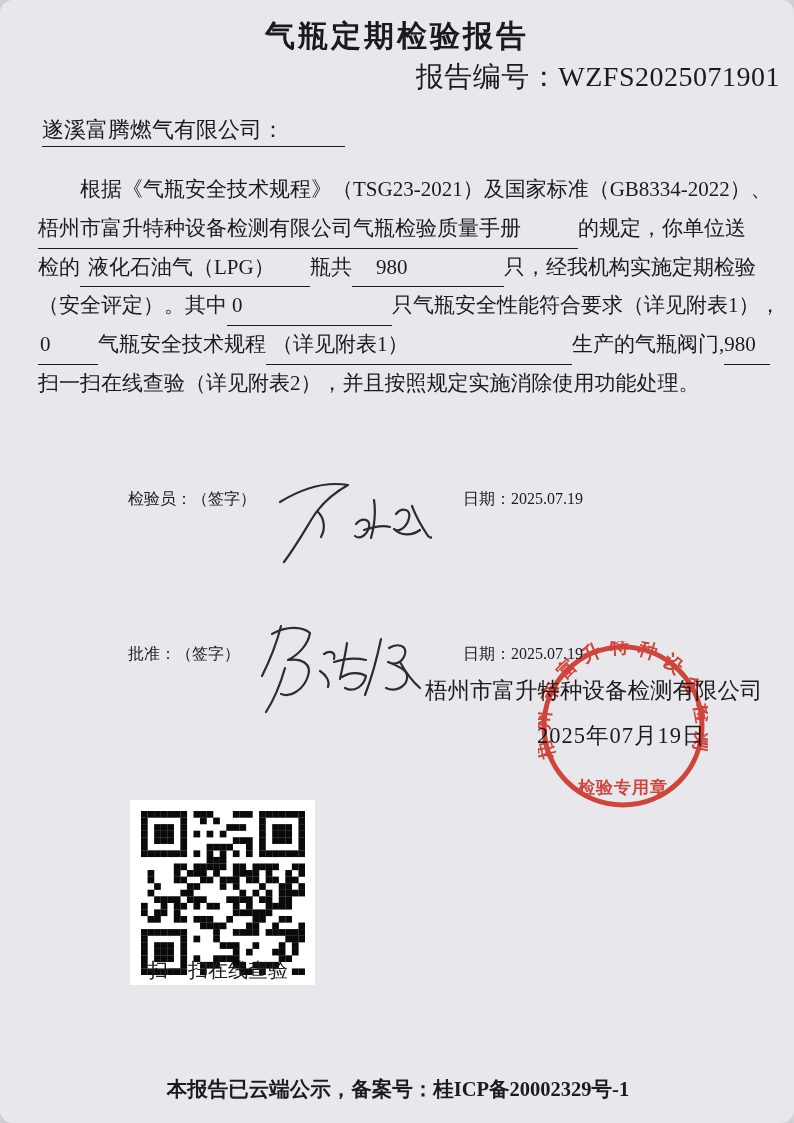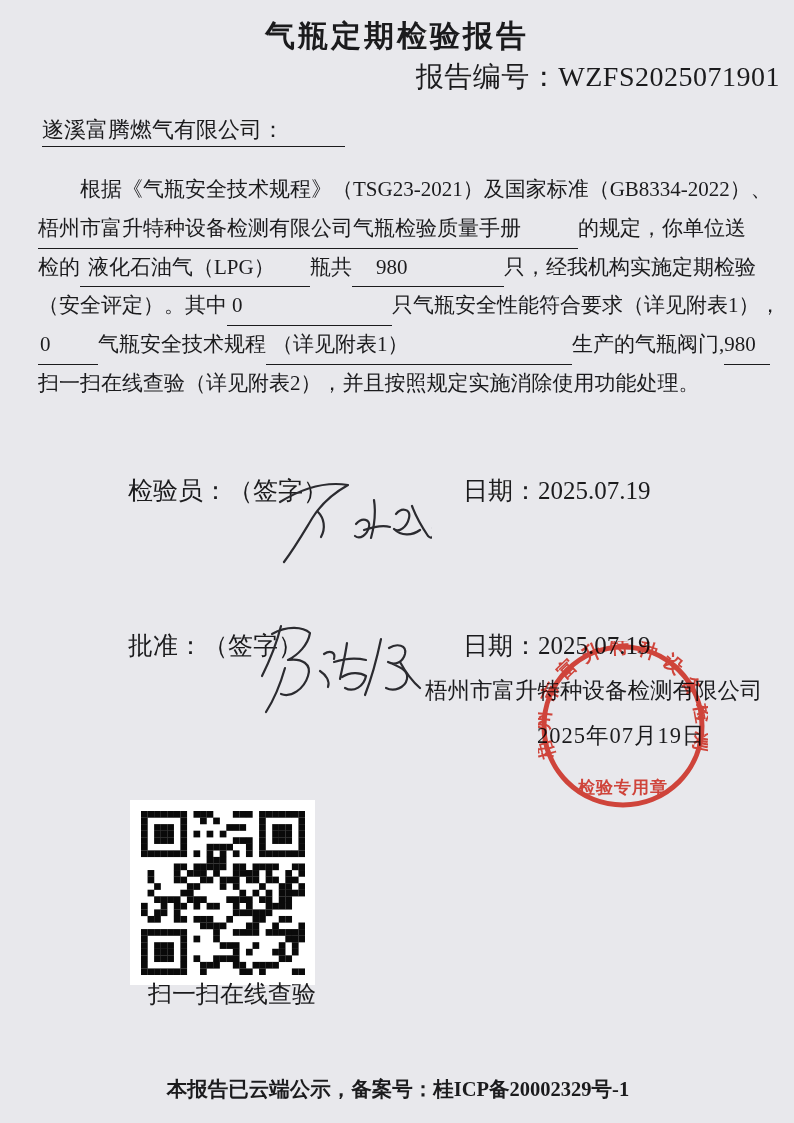--- a/index.html
+++ b/index.html
@@ -5,20 +5,21 @@
   html,body{margin:0;padding:0;}
   body{background:#cfcfd4;}
   .page{
     position:relative;
     width:794px;height:1123px;
     margin:0 auto;
     background:#e8e8ec;
     overflow:hidden;
     font-family:"Liberation Serif","DejaVu Serif",serif;
     color:#1b1b1d;
+    border-radius:13px;
   }
   .title{
     position:absolute;top:16px;left:0;width:100%;
     text-align:center;font-size:30px;line-height:40px;font-weight:700;
     font-family:"Liberation Sans","DejaVu Sans",sans-serif;
     letter-spacing:3px;margin:0;
   }
   .report-no{
     position:absolute;top:64px;right:14px;
     font-size:28px;line-height:26px;letter-spacing:.5px;
@@ -29,36 +30,36 @@
   }
   .addressee .u{min-width:303px;}
   .para{position:absolute;top:170px;left:38px;width:716px;}
   .line{white-space:nowrap;line-height:38.8px;height:38.8px;font-size:21px;}
   .indent{text-indent:42px;}
   .u{
     display:inline-block;
     border-bottom:1.5px solid #1b1b1d;
     vertical-align:baseline;
   }
-  .sig-row{position:absolute;left:128px;font-size:25px;line-height:30px;white-space:nowrap;}
+  .sig-row{position:absolute;left:128px;font-size:16px;line-height:30px;white-space:nowrap;margin-top:8px;}
   .sig-row .date{position:absolute;left:335px;top:0;}
   .row-inspector{top:476px;width:620px;}
   .row-approver{top:631px;width:620px;}
   .signature{position:absolute;pointer-events:none;}
   .sig1{top:470px;left:272px;}
   .sig2{top:616px;left:248px;}
   .issuer-company{position:absolute;top:676px;left:425px;font-size:22.5px;line-height:30px;}
   .issuer-date{position:absolute;top:721px;left:537px;font-size:22.5px;line-height:30px;letter-spacing:1px;}
   .seal{position:absolute;top:641px;left:538px;width:170px;height:170px;mix-blend-mode:multiply;opacity:.92;}
   .seal text{fill:var(--seal,#e23b2e);font-weight:700;font-family:"Liberation Sans","DejaVu Sans",sans-serif;}
   .qr-box{
     position:absolute;top:800px;left:130px;width:185px;height:185px;
     background:#ffffff;display:flex;align-items:center;justify-content:center;
   }
-  .qr-caption{position:absolute;top:980px;left:148px;font-size:24px;line-height:28px;}
+  .qr-caption{position:absolute;top:956px;left:148px;font-size:20px;line-height:28px;}
   .footer{position:absolute;top:1075px;left:16px;width:764px;text-align:center;font-size:20.5px;line-height:28px;font-weight:bold;}
   .sigpath{stroke:#2b2b30;stroke-width:2.2;fill:none;stroke-linecap:round;stroke-linejoin:round;}
 </style>
 </head>
 <body>
 
 <div class="page">
 
   <h1 class="title">气瓶定期检验报告</h1>
 

